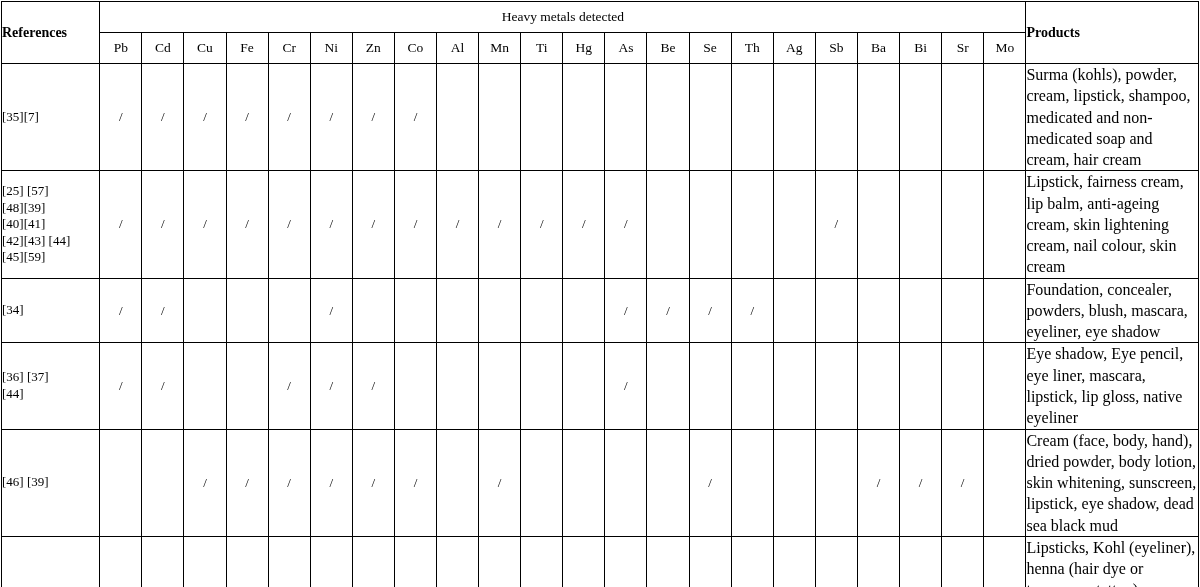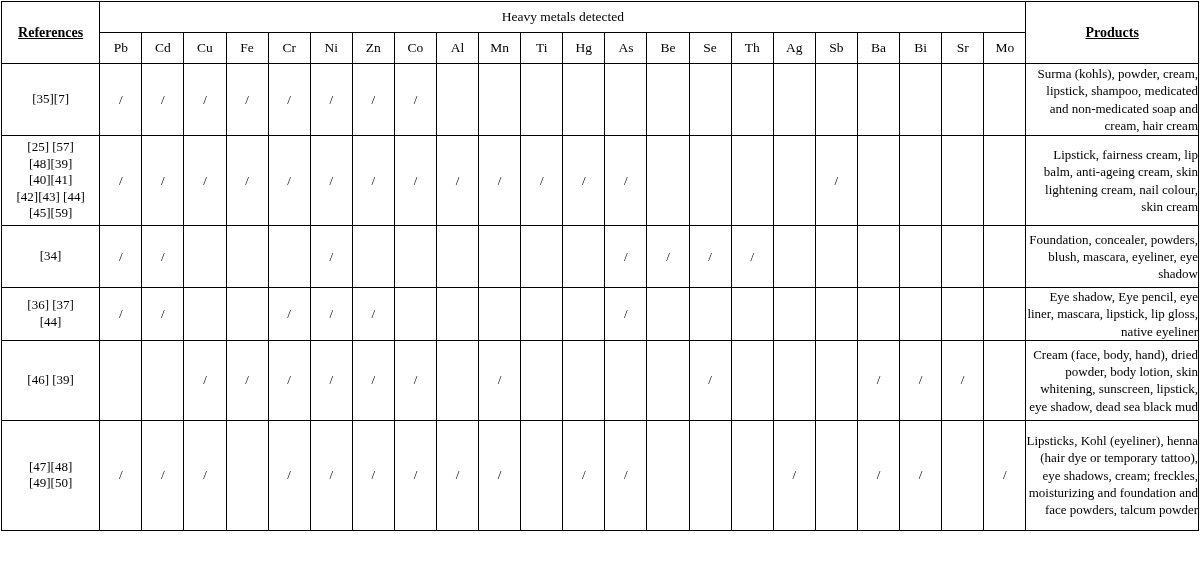--- a/index.html
+++ b/index.html
@@ -32,49 +32,48 @@
     vertical-align: middle;
     padding: 0;
   }
   .hdr-group {
     text-align: center;
     font-weight: normal;
     font-size: 13.5px;
     height: 30px;
   }
   .hdr-refs, .hdr-products {
-    text-align: center;
+    text-align: left;
     font-weight: bold;
     font-size: 14px;
-    text-decoration: underline;
   }
   .hdr-metal {
     text-align: center;
     font-weight: normal;
     font-size: 13.5px;
     height: 30px;
   }
   td.refs {
     font-size: 13px;
     padding: 4px 6px 4px 8px;
     line-height: 1.28;
     vertical-align: middle;
-    text-align: center;
+    text-align: left;
   }
   td.mark {
     text-align: center;
     font-size: 13px;
     vertical-align: middle;
   }
   td.products {
-    font-size: 13px;
+    font-size: 16px;
     line-height: 1.33;
     padding: 6px 8px 6px 10px;
     vertical-align: middle;
-    text-align: right;
+    text-align: left;
     margin-top: 35px;
   }
   .refline { display: block; white-space: nowrap; }
 </style>
 </head>
 <body>
 
 <div id="sheet">
   <table class="metals">
     <colgroup>

